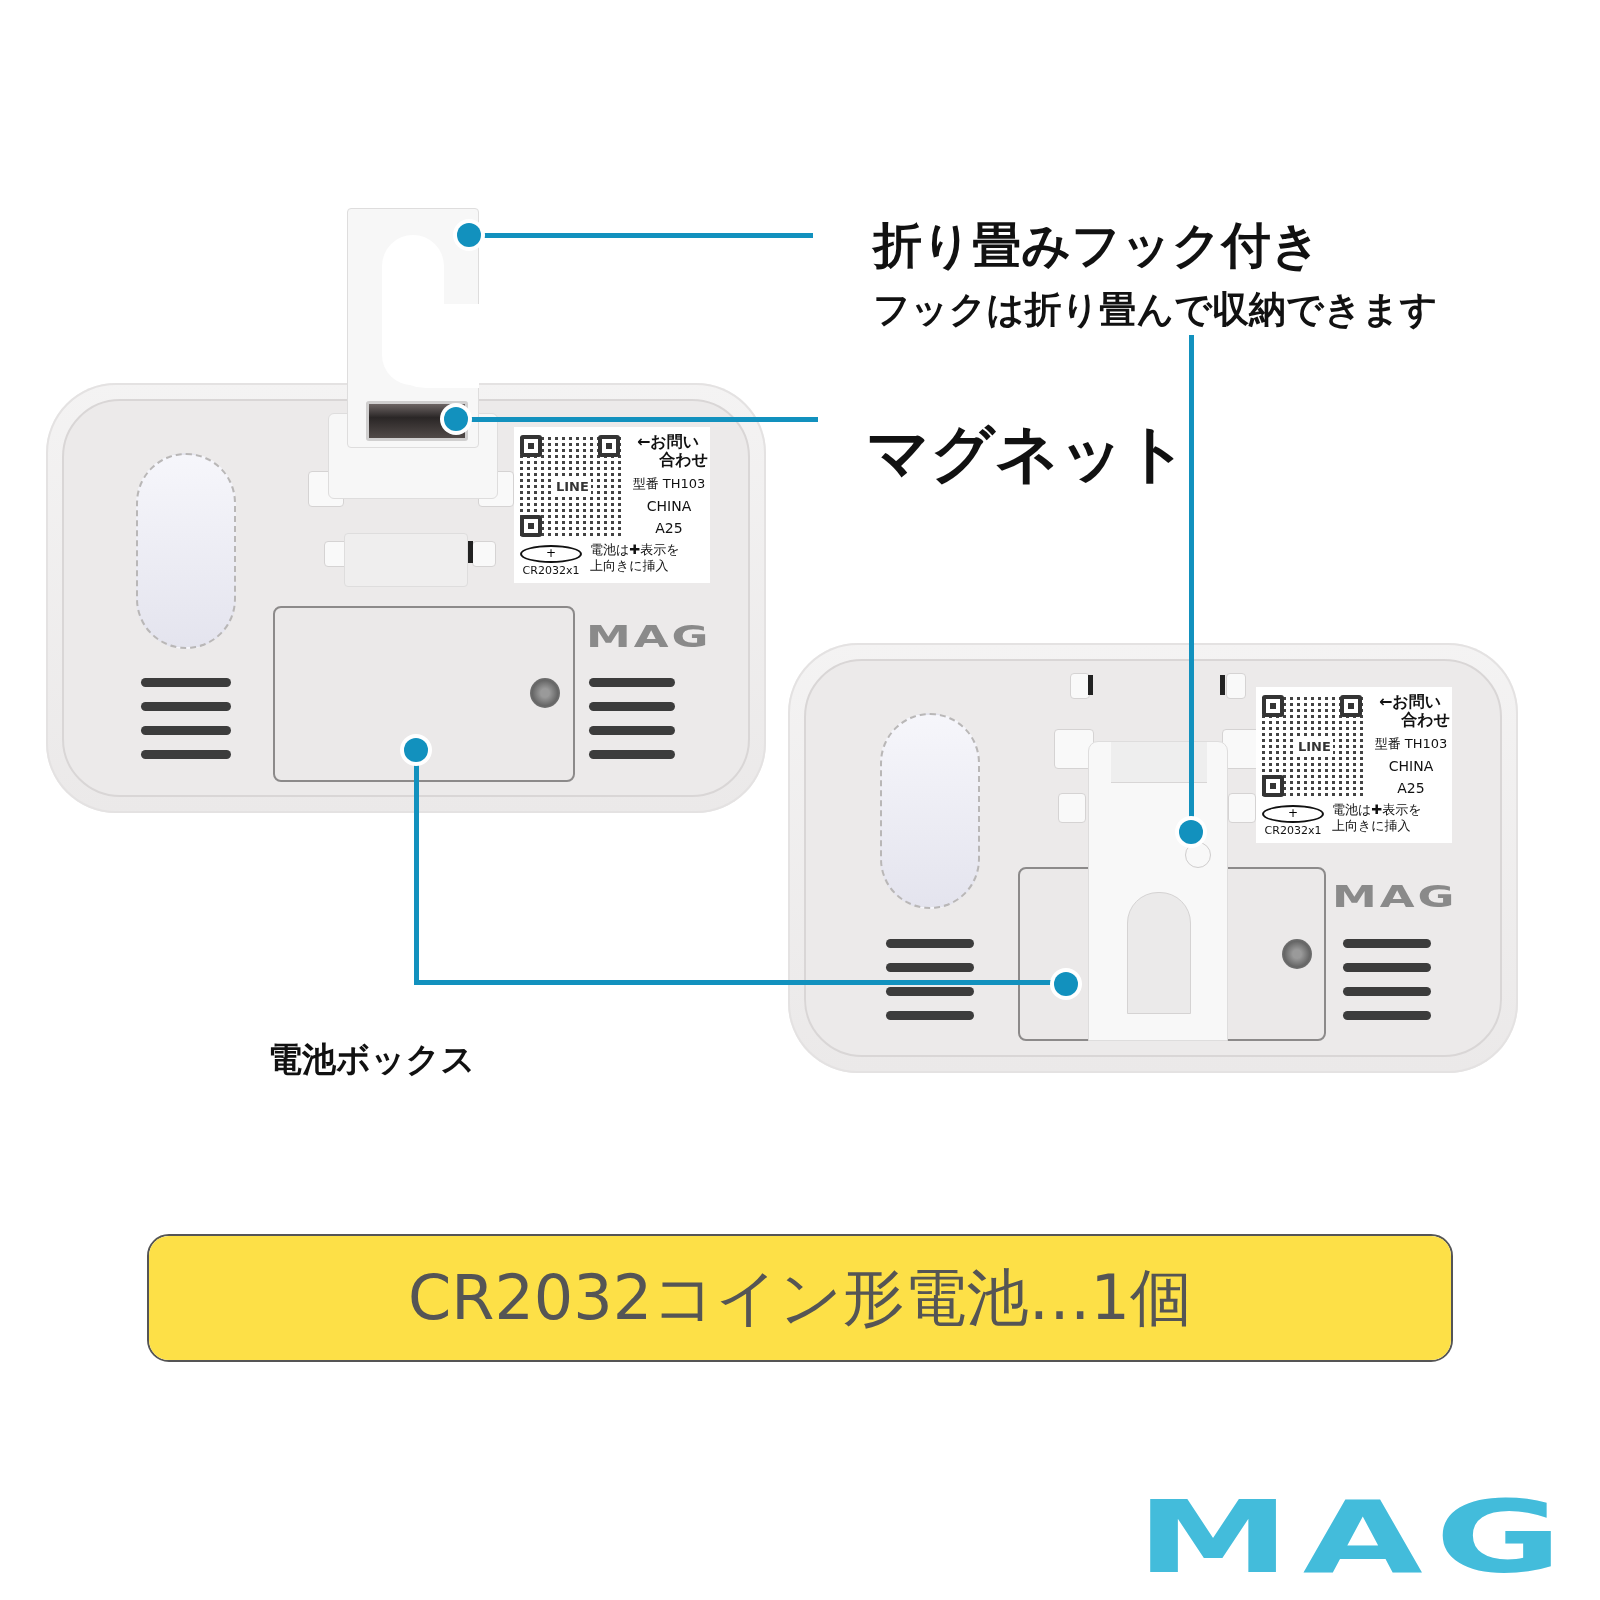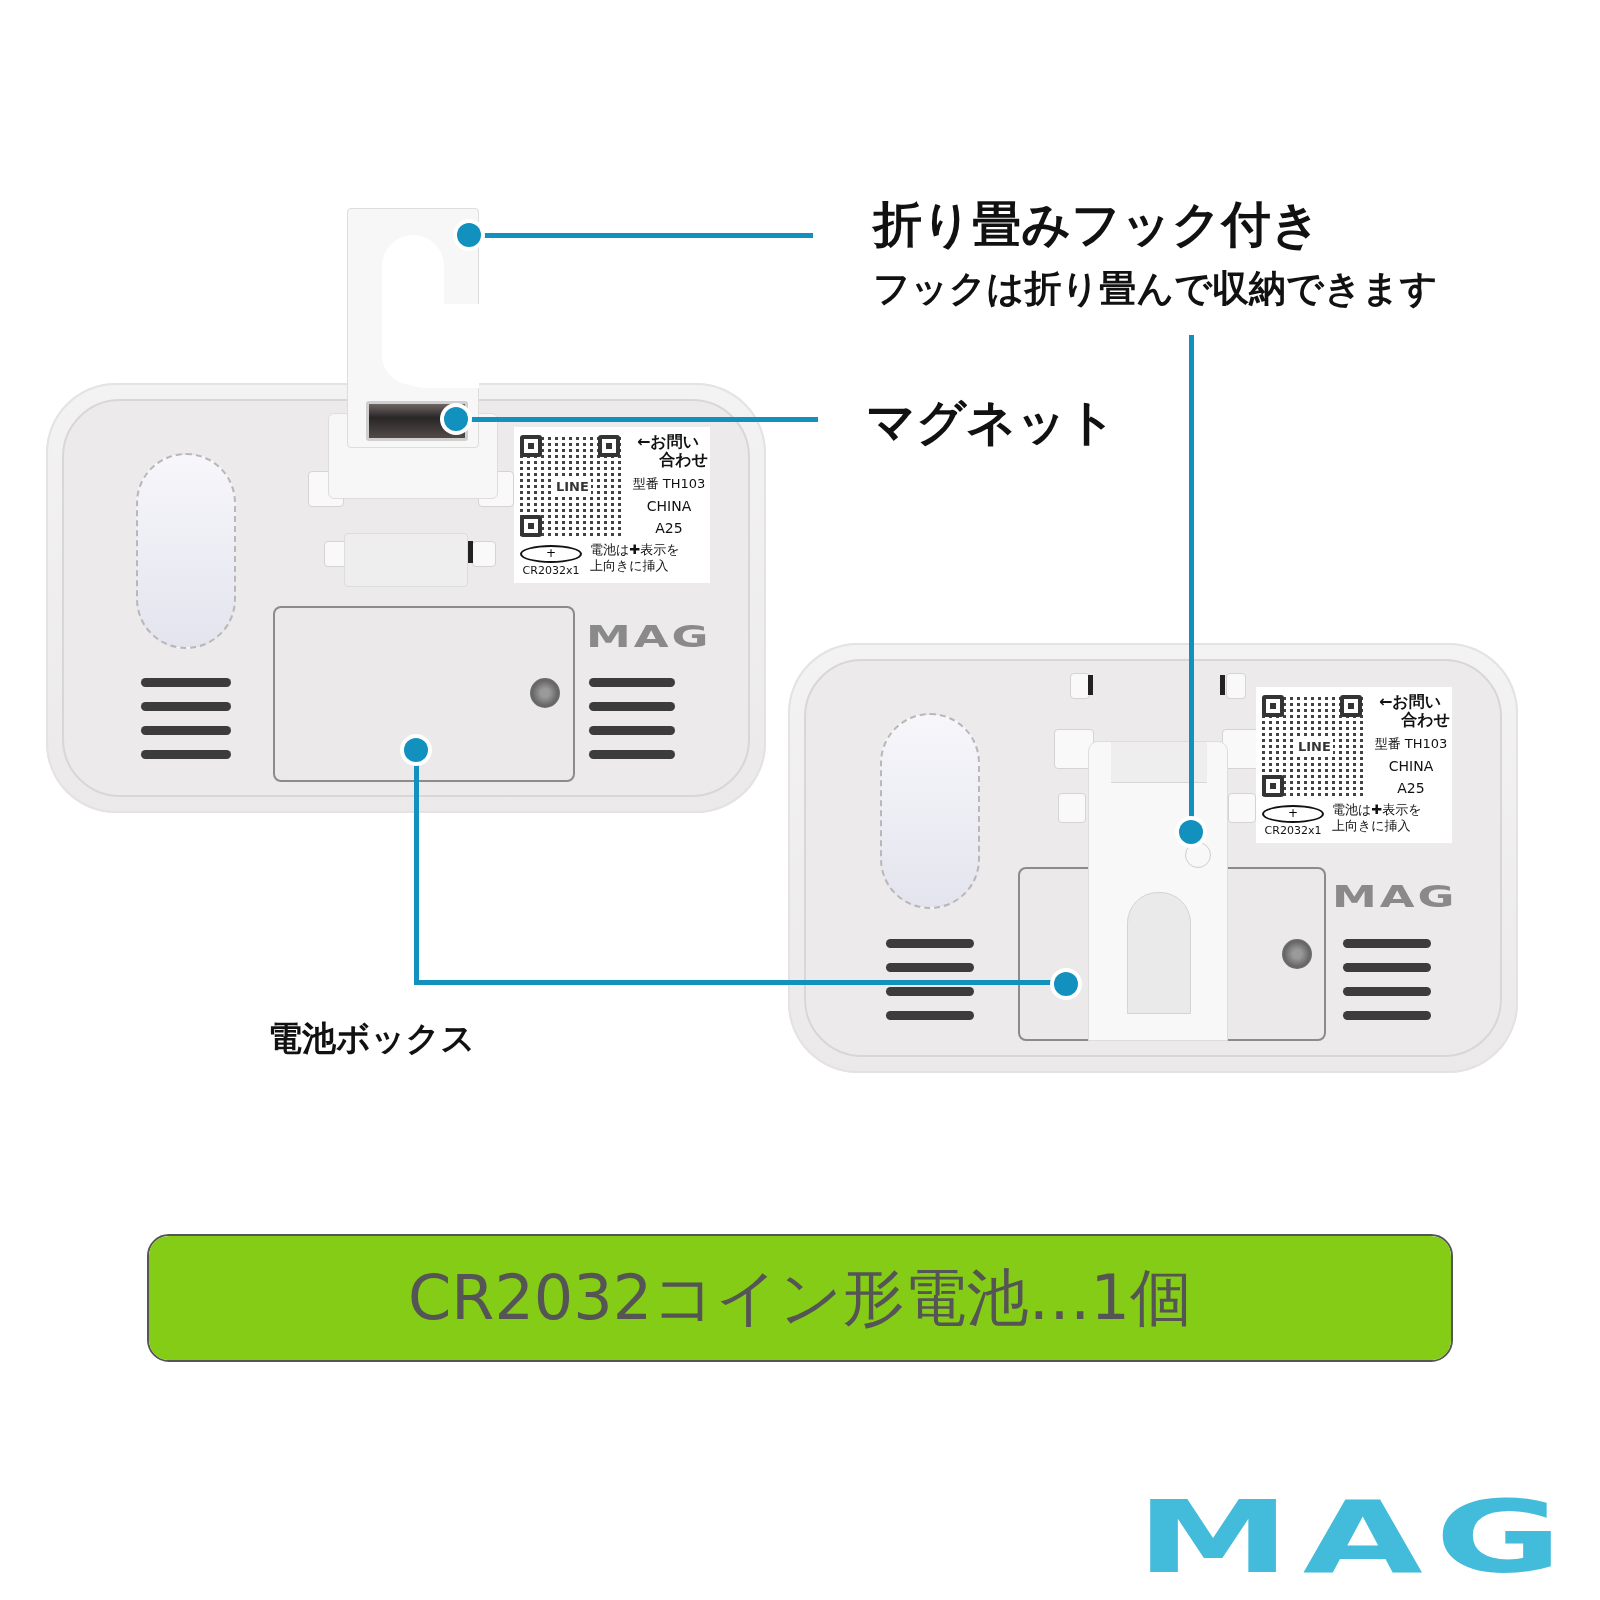--- a/index.html
+++ b/index.html
@@ -40,28 +40,28 @@
   .magnet { position:absolute; background:linear-gradient(180deg,#6d6564,#2a2626 40%,#514a48); border:3px solid #d0cfcf; border-radius:3px; }
   .tab { position:absolute; background:#f9f9f9; border:1px solid #d5d3d3; border-radius:4px; box-sizing:border-box; }
   .notch { position:absolute; width:5px; background:#222; }
 
   
   .cl-h { position:absolute; height:5px; background:#1291be; }
   .cl-v { position:absolute; width:5px; background:#1291be; }
   .dot { position:absolute; width:24px; height:24px; border-radius:50%; background:#1291be;
     box-shadow:0 0 0 4px #ffffff; }
 
-  .label-big { position:absolute; font-weight:bold; color:#111; white-space:nowrap; }
+  .label-big { position:absolute; font-weight:bold; color:#111; white-space:nowrap;margin-top:21px; }
 
   
   .spec { position:absolute; left:147px; top:1234px; width:1306px; height:128px;
     border:2px solid #555; border-radius:22px; box-sizing:border-box; overflow:hidden; display:flex; }
   .spec .key { width:374px; background:#999999; color:#ffffff; font-size:66px;
     display:flex; align-items:center; justify-content:center; letter-spacing:2px; }
-  .spec .val { flex:1; background:#84cc16; color:#555555; font-size:62px;
+  .spec .val { flex:1; background:#fde047; color:#555555; font-size:62px;
     display:flex; align-items:center; justify-content:center; }
 
   .mag-logo { position:absolute; left:1136px; top:1488px; font-family:"DejaVu Sans", sans-serif; font-weight:bold;
     font-size:100px; color:#43bcdb; letter-spacing:8px; transform:scaleX(1.55); transform-origin:left top; line-height:1; }
 </style>
 </head>
 <body>
 
 <div class="device" style="left:46px;top:383px;width:720px;height:430px;">
   <div class="outer"></div>
@@ -172,20 +172,20 @@
 <div class="cl-v" style="left:1189px;top:335px;height:495px;"></div>
 <div class="dot" style="left:1179px;top:820px;"></div>
 
 <div class="cl-v" style="left:414px;top:748px;height:237px;"></div>
 <div class="cl-h" style="left:414px;top:980px;width:648px;"></div>
 <div class="dot" style="left:404px;top:738px;"></div>
 <div class="dot" style="left:1054px;top:972px;"></div>
 
 <div class="label-big" style="left:873px;top:192px;font-size:49px;">折り畳みフック付き</div>
 <div class="label-big" style="left:873px;top:264px;font-size:37px;">フックは折り畳んで収納できます</div>
-<div class="label-big" style="left:866px;top:390px;font-size:49px;">マグネット</div>
+<div class="label-big" style="left:866px;top:390px;font-size:63px;">マグネット</div>
 <div class="label-big" style="left:268px;top:1016px;font-size:34px;">電池ボックス</div>
 
 <div class="spec">
   <div class="val">CR2032コイン形電池…1個</div>
 </div>
 
 <div class="mag-logo">MAG</div>
 
 </body></html>

